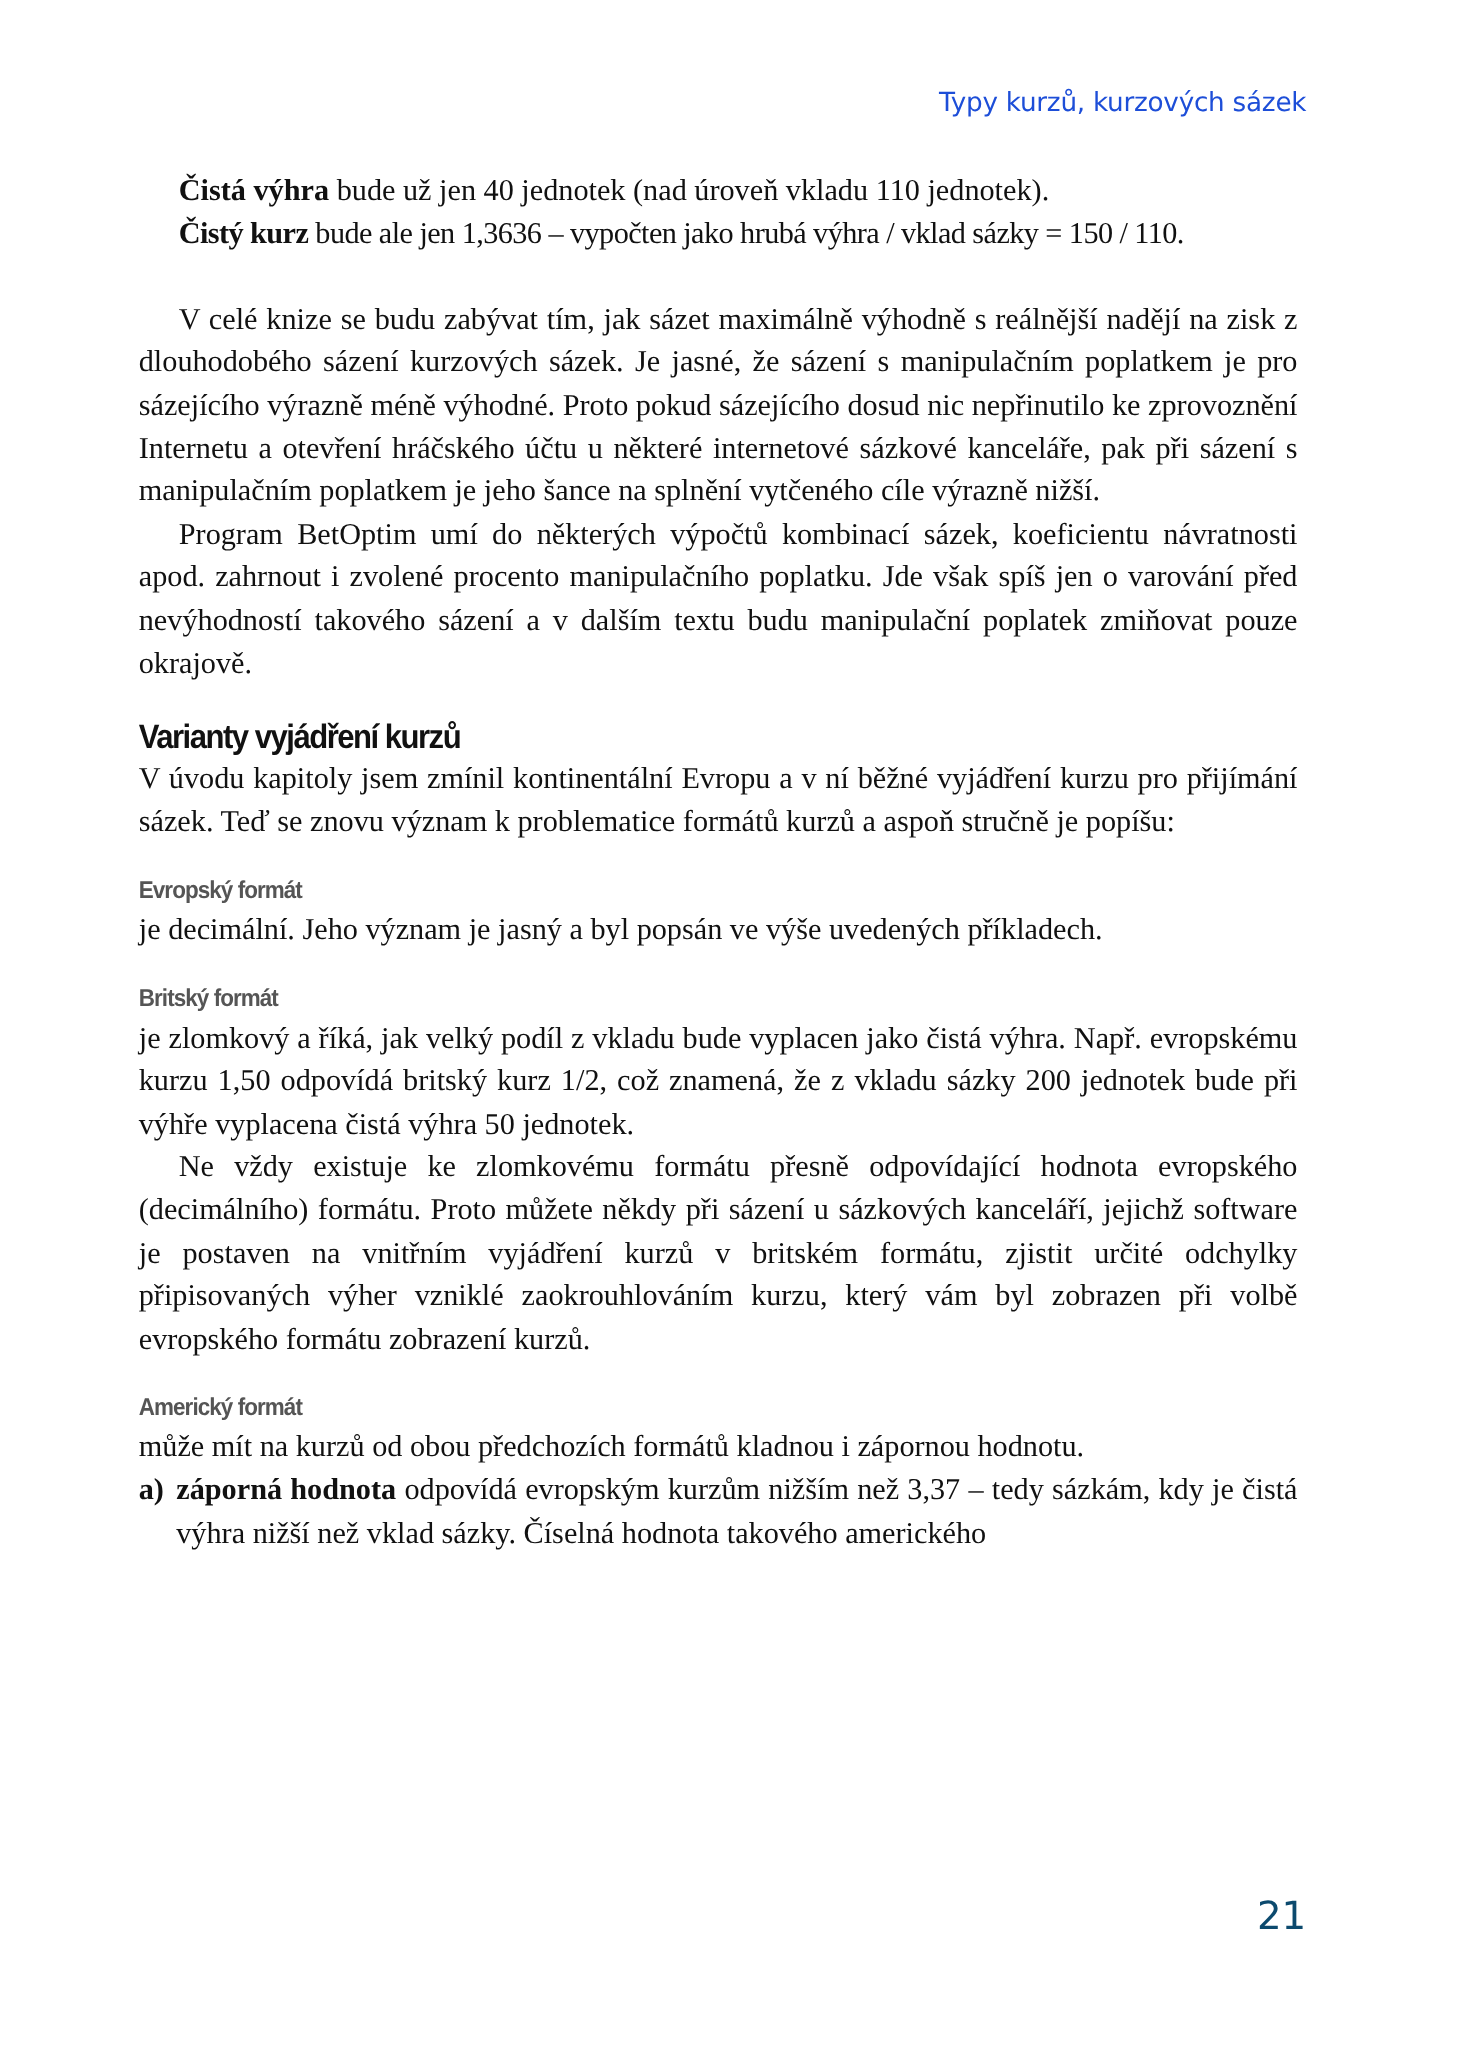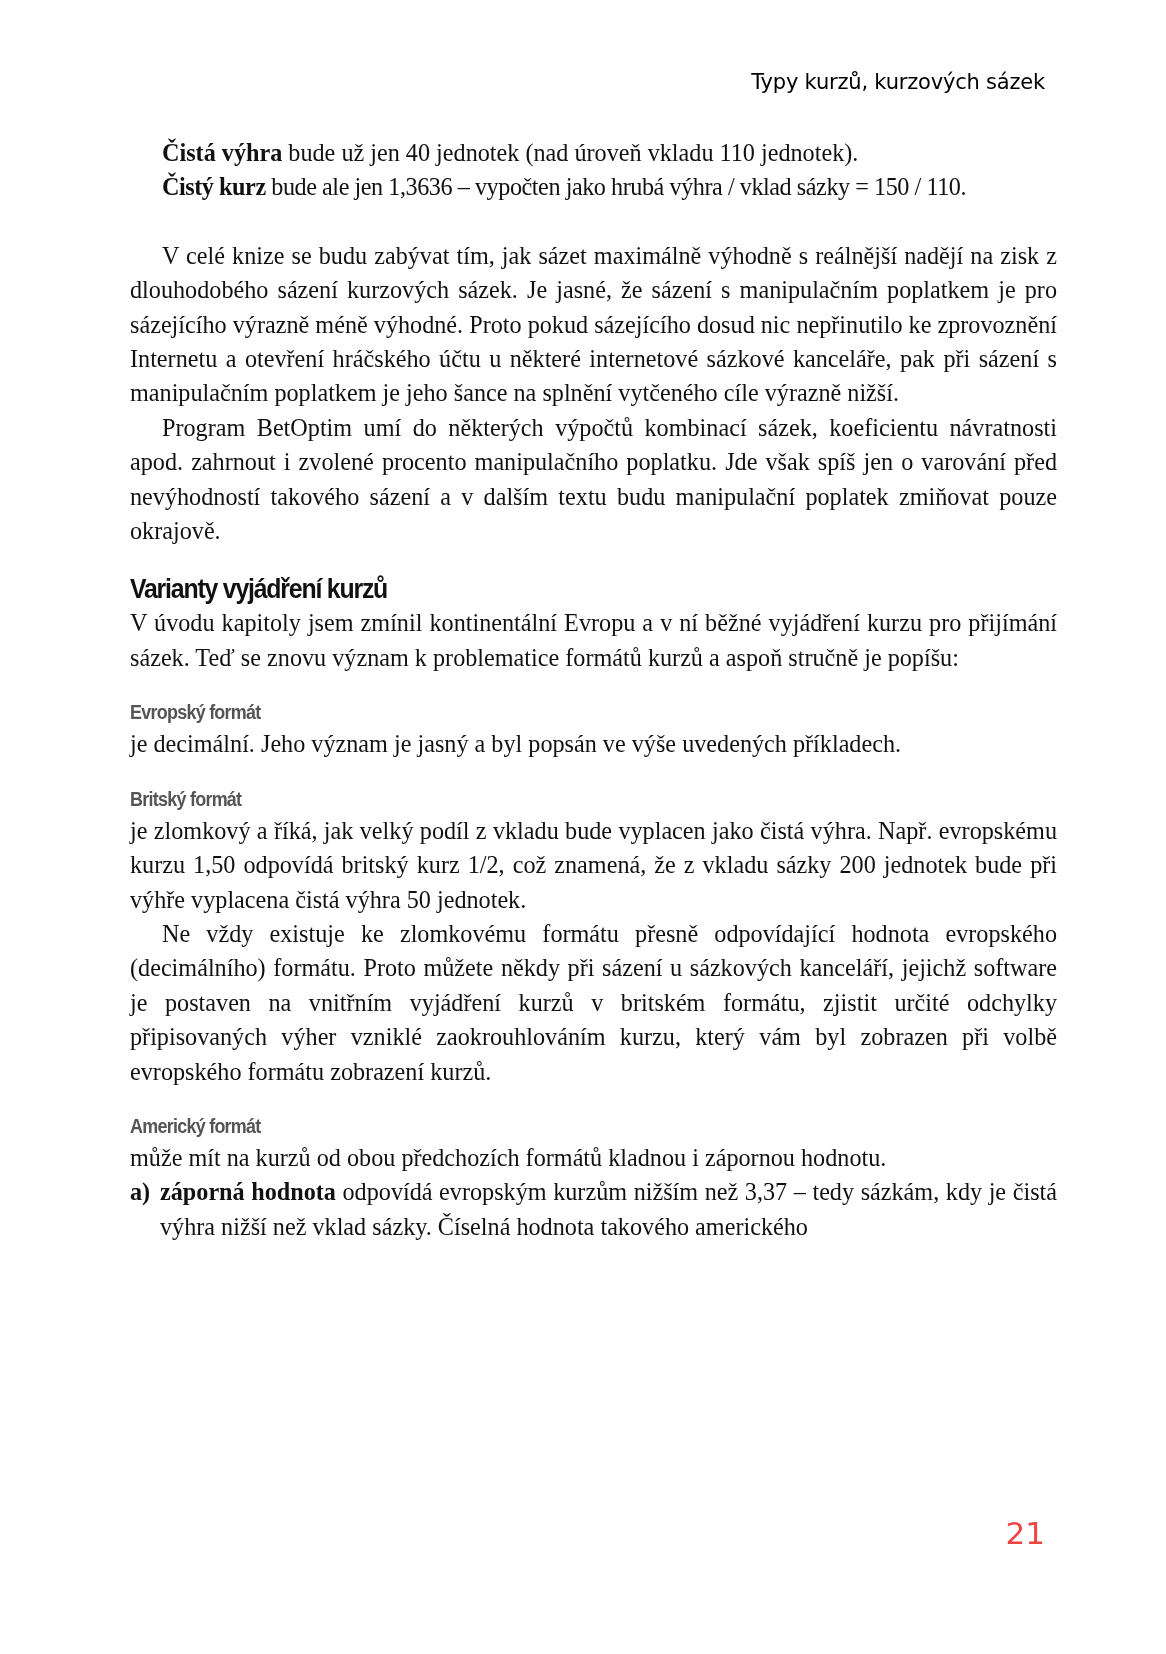--- a/index.html
+++ b/index.html
@@ -1,27 +1,27 @@
 <!DOCTYPE html>
 <html><head>
 <meta charset="utf-8">
 <style>
   html, body { margin: 0; padding: 0; background: #ffffff; }
   body { width: 1166px; height: 1654px; position: relative; overflow: hidden; color: #111; }
   .running-head {
     position: absolute; top: 70px; right: 121px;
-    font-family: "DejaVu Sans", sans-serif; font-size: 21px; color: #000000;
+    font-family: "DejaVu Sans", sans-serif; font-size: 21px; color: #1d4ed8;
     letter-spacing: -0.2px;
   }
   .page-no {
     position: absolute; top: 1515px; right: 121px;
-    font-family: "DejaVu Sans", sans-serif; font-size: 31px; color: #ef4444;
+    font-family: "DejaVu Sans", sans-serif; font-size: 31px; color: #0c4a6e;
   }
   .body {
-    position: absolute; left: 130px; top: 136px; width: 927px;
+    position: absolute; left: 111px; top: 136px; width: 927px;
     font-family: "Liberation Serif", serif; font-size: 24.2px; line-height: 34.4px;
     text-align: justify;
   }
   .body p { margin: 0; }
   .indent { text-indent: 32px; }
   .gap { height: 34px; }
   .gap-sm { height: 22px; }
   b { font-weight: bold; }
   .h2 {
     font-family: "Liberation Sans", sans-serif; font-weight: bold;

